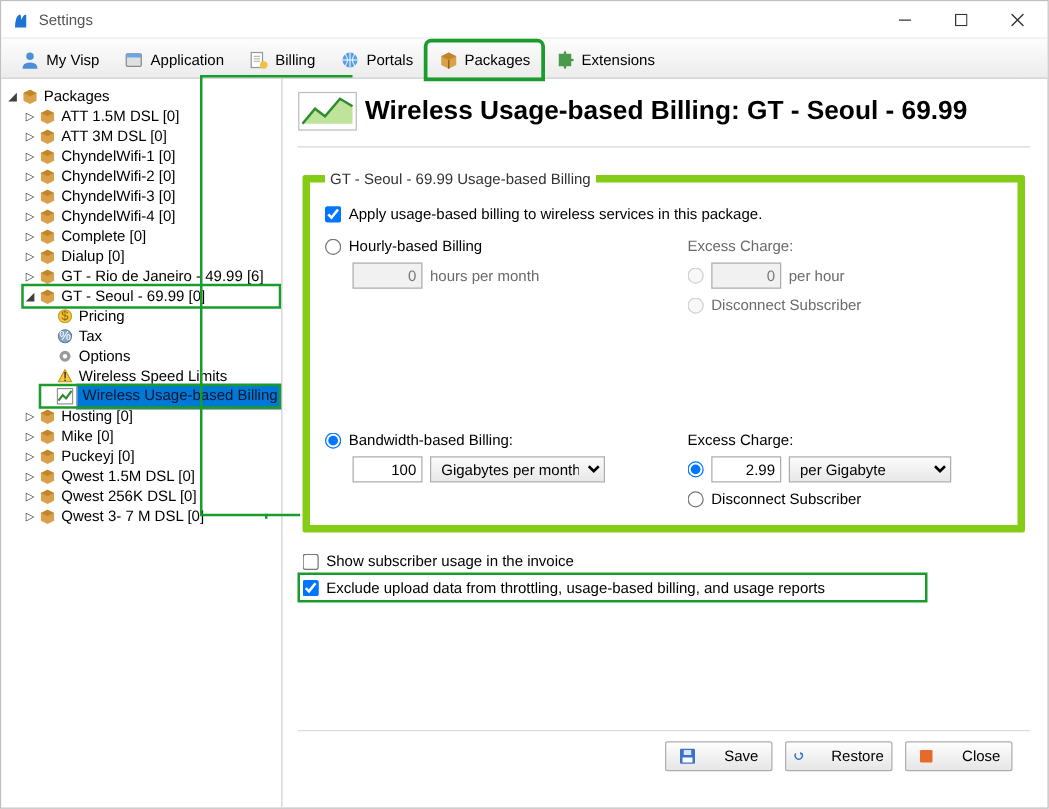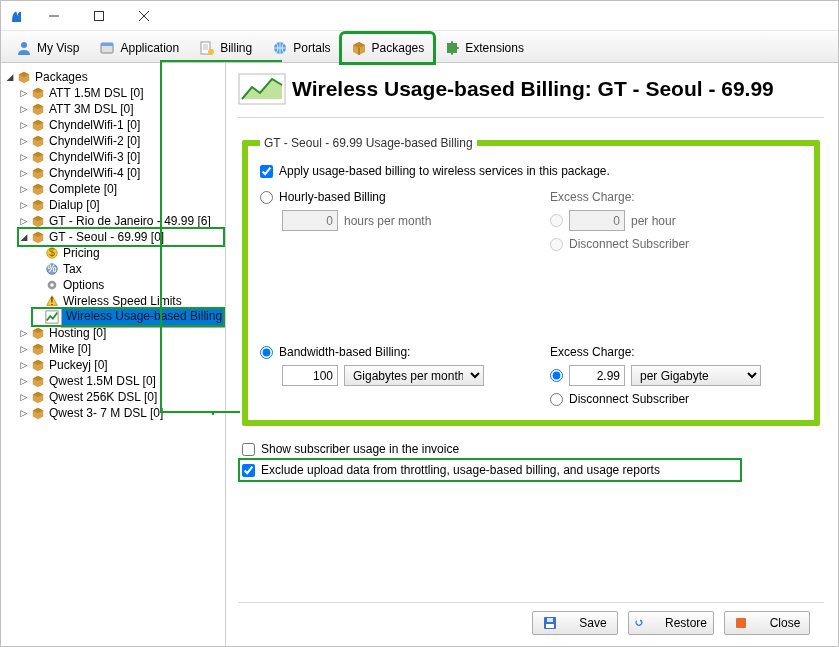--- a/index.html
+++ b/index.html
@@ -17,21 +17,21 @@
 .tree-pane { width: 225px; border-right: 1px solid #d0d0d0; padding: 6px 2px; overflow: hidden; background: #fff; }
 .tree ul { list-style: none; margin: 0; padding: 0 0 0 14px; }
 .tree > ul { padding-left: 2px; }
 .tree li { white-space: nowrap; line-height: 16px; padding: 0; position: relative; }
 .row { display: flex; align-items: center; gap: 2px; height: 16px; }
 .exp { width: 10px; height: 10px; display: inline-flex; align-items: center; justify-content: center; color: #404040; font-size: 9px; flex-shrink:0; }
 .label { padding: 0 2px; }
 .label.sel { background: #0078d7; color: #0f172a; }
 .box-highlight { outline: 2px solid #1a9c2c; outline-offset: 0; }
 .nicon { width: 14px; height: 14px; flex-shrink:0; }
-.main-pane { flex: 1; padding: 10px 14px 4px 12px; display: flex; flex-direction: column; overflow: hidden; }
+.main-pane { flex: 1; padding: 10px 14px 22px 12px; display: flex; flex-direction: column; overflow: hidden; }
 .head-row { display: flex; align-items: center; gap: 6px; border-bottom: 1px solid #d8d8d8; padding-bottom: 12px; margin-bottom: 14px; }
 .head-row .hicon { width: 48px; height: 32px; }
 .head-row h1 { font-size: 21px; font-weight: bold; margin: 0; color: #000; }
 fieldset.group { border: 6px solid #84cc16; border-radius: 2px; padding: 10px 12px 14px; margin: 4px; }
 fieldset.group legend { padding: 0 4px; color: #333; }
 .ck { display: flex; align-items: center; gap: 6px; margin: 4px 0 12px; }
 .ck input[type=checkbox] { width: 13px; height: 13px; margin:0; }
 .billing-grid { display: grid; grid-template-columns: 250px 1fr; column-gap: 10px; row-gap: 4px; align-items: start; gap: 40px; }
 .radio-line { display: flex; align-items: center; gap: 6px; }
 .radio-line input[type=radio]{ margin:0; }
@@ -46,20 +46,21 @@
 .muted { color: #6a6a6a; }
 .hl-line { position: absolute; background: #1a9c2c; pointer-events: none; }
 </style>
 </head>
 <body>
 
 <div class="titlebar">
   <svg class="app-icon" viewBox="0 0 16 16">
       <path fill="#1e73d6" d="M3 14 Q3 6 6 4 Q8 2 8 8 Q10 3 12 4 L12 14 Z"></path>
     </svg>
+  <span class="title">Settings</span>
   <div class="winbtn">
       <svg viewBox="0 0 10 10">
         <path stroke="#333" stroke-width="1" d="M0 5 H10"></path>
       </svg>
     </div>
   <div class="winbtn">
       <svg viewBox="0 0 10 10">
         <rect x="0.5" y="0.5" width="9" height="9" fill="none" stroke="#333"></rect>
       </svg>
     </div>

